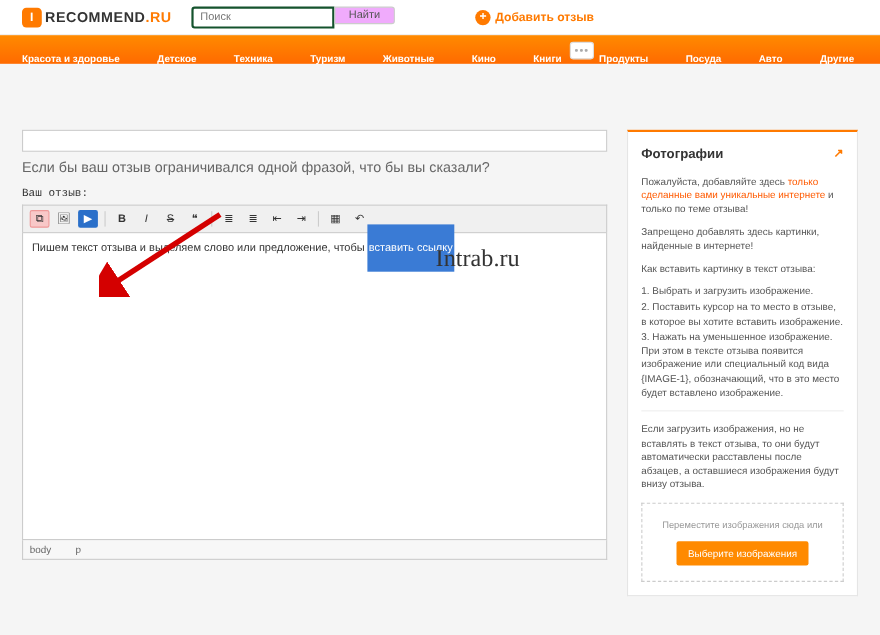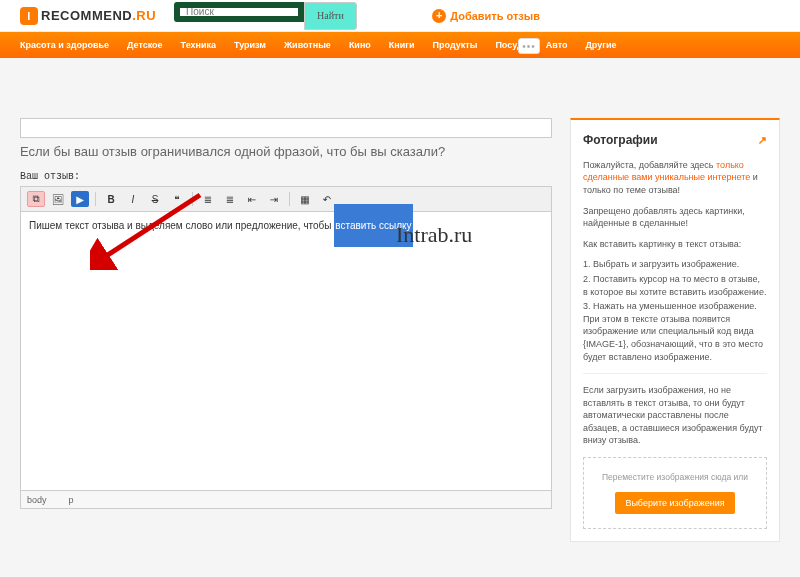--- a/index.html
+++ b/index.html
@@ -3,26 +3,26 @@
 <meta charset="utf-8">
 <style>
   * { box-sizing: border-box; margin: 0; padding: 0; }
   body { font-family: Arial, sans-serif; font-size: 11px; background: #f5f5f5; width: 800px; height: 577px; overflow: hidden; position: relative; }
   
   .header { background: #fff; height: 32px; display: flex; align-items: center; padding: 0 20px; border-bottom: 1px solid #eee; }
   .logo { display: flex; align-items: center; font-weight: bold; font-size: 13px; color: #333; letter-spacing: 0.5px; }
   .logo-badge { background: #ff7a00; color: #fff; width: 18px; height: 18px; border-radius: 4px; display: inline-flex; align-items: center; justify-content: center; font-size: 11px; margin-right: 3px; font-weight: bold; }
   .logo .ru { color: #ff7a00; }
   .search-box { margin-left: 18px; display: flex; }
-  .search-input { width: 130px; height: 20px; border: 6px solid #14532d; padding: 0 6px; font-size: 10px; color: #999; border-radius: 3px 0 0 3px; }
-  .search-btn { height: 28px; padding: 0 12px; background: #5eead4; border: 1px solid #ccc; font-size: 10px; color: #555; cursor: pointer; border-radius: 0 3px 3px 0; font-family: Liberation Serif, serif; }
+  .search-input { width: 130px; height: 20px; border: 2px solid #14532d; padding: 0 6px; font-size: 10px; color: #999; border-radius: 3px 0 0 3px; }
+  .search-btn { height: 16px; padding: 0 12px; background: #f0abfc; border: 1px solid #ccc; font-size: 10px; color: #555; cursor: pointer; border-radius: 0 3px 3px 0; }
   .add-review { margin-left: auto; margin-right: 240px; display: flex; align-items: center; color: #ff7a00; font-weight: bold; font-size: 11px; cursor: pointer; }
   .add-review-icon { width: 14px; height: 14px; border-radius: 50%; background: #ff7a00; color: #fff; display: inline-flex; align-items: center; justify-content: center; margin-right: 4px; font-size: 11px; line-height: 1; }
   
-  .nav { background: linear-gradient(#ff8a00, #ff6a00); height: 26px; display: flex; align-items: center; padding: 0 20px; gap: 18px; }
+  .nav { background: linear-gradient(#ff8a00, #ff6a00); height: 26px; display: flex; align-items: flex-end; padding: 0 20px; gap: 34px; }
   .nav-item { color: #fff; font-size: 9px; font-weight: bold; cursor: pointer; white-space: nowrap; }
   
   .main { display: flex; padding: 60px 20px 0 20px; gap: 18px; position: relative; }
   
   .editor-col { flex: 1; min-width: 0; }
   .title-input { width: 100%; height: 20px; border: 1px solid #ccc; margin-bottom: 6px; }
   .hint-text { color: #666; font-size: 13px; margin-bottom: 12px; }
   .label { color: #333; font-size: 10px; margin-bottom: 4px; font-family: Liberation Mono, monospace; }
   
   .toolbar { background: #f0f0f0; border: 1px solid #ccc; border-bottom: none; padding: 4px 6px; display: flex; align-items: center; gap: 4px; }
@@ -128,21 +128,21 @@
   </div>
 
   <div class="sidebar">
     <div class="sidebar-title">
       <span>Фотографии</span>
       <span class="arrow">↗</span>
     </div>
     <p>
       <span>Пожалуйста, добавляйте здесь </span><span class="hl">только сделанные вами уникальные интернете</span><span> и только по теме отзыва!</span>
     </p>
-    <p>Запрещено добавлять здесь картинки, найденные в сделанные!</p>
+    <p>Запрещено добавлять здесь картинки, найденные в интернете!</p>
     <p>Как вставить картинку в текст отзыва:</p>
     <ol>
       <li>Выбрать и загрузить изображение.</li>
       <li>Поставить курсор на то место в отзыве, в которое вы хотите вставить изображение.</li>
       <li>Нажать на уменьшенное изображение. При этом в тексте отзыва появится изображение или специальный код вида {IMAGE-1}, обозначающий, что в это место будет вставлено изображение.</li>
     </ol>
     <hr>
     <p>Если загрузить изображения, но не вставлять в текст отзыва, то они будут автоматически расставлены после абзацев, а оставшиеся изображения будут внизу отзыва.</p>
     <div class="dropzone">
       <div class="dropzone-text">Переместите изображения сюда или</div>

